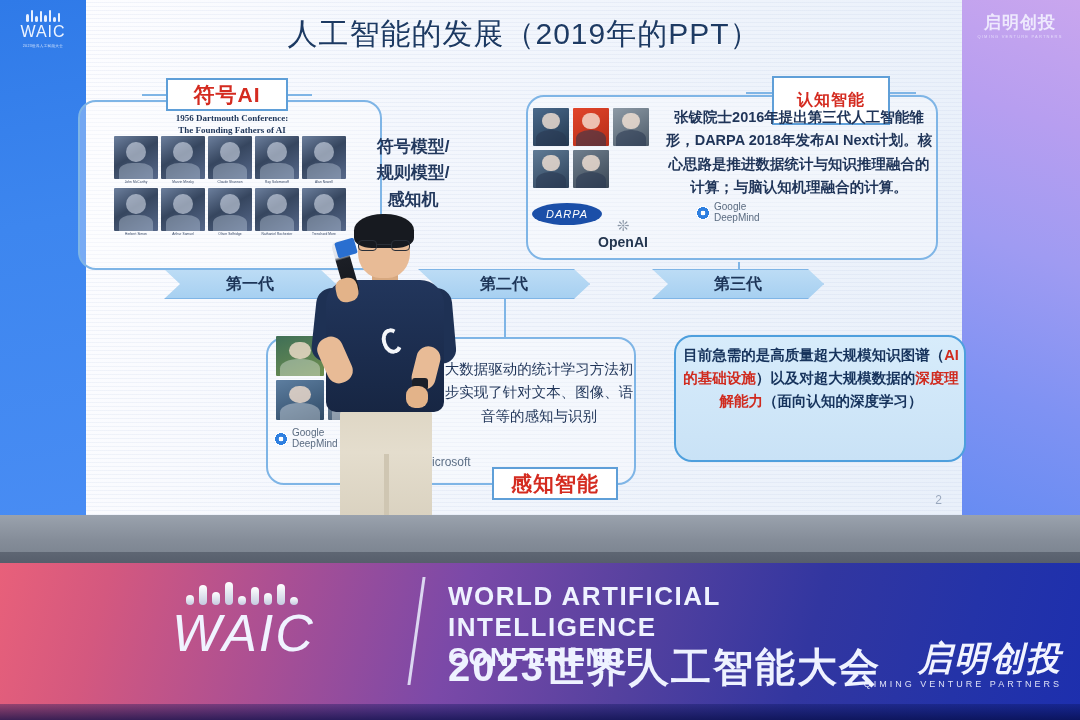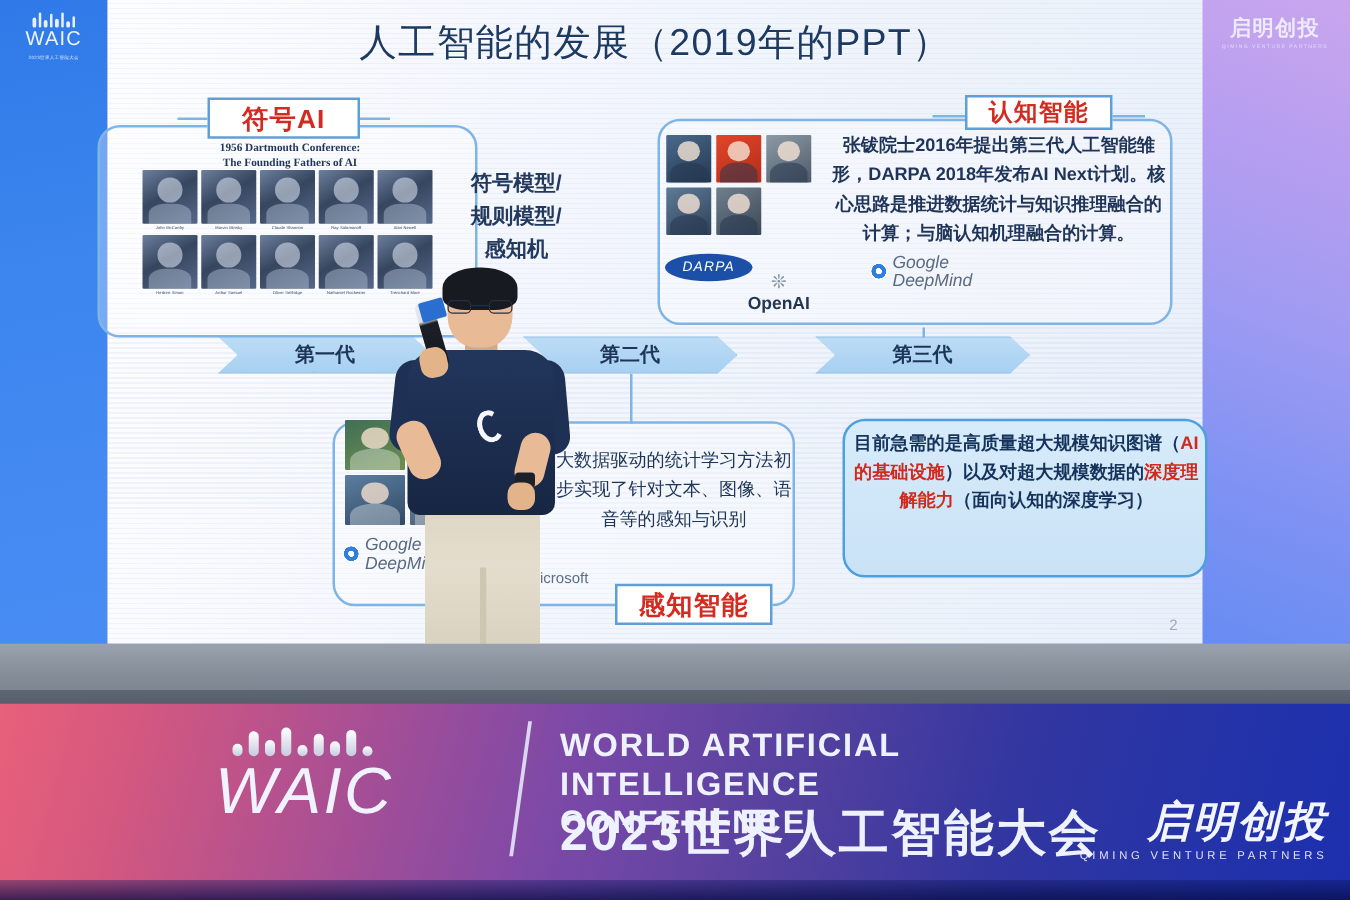--- a/index.html
+++ b/index.html
@@ -70,21 +70,21 @@
     border-color:#4e9fdd;
   }
 
   
   .badge {
     position:absolute; border:2px solid #5f9fd8; background:#ffffff;
     color:#d42b20; font-weight:700; letter-spacing:1px;
     display:flex; align-items:center; justify-content:center;
   }
   .badge-sym { left:80px;  top:78px;  width:122px; height:33px; font-size:21px; }
-  .badge-cog { left:686px; top:76px;  width:118px; height:28px; font-size:19px; }
+  .badge-cog { left:686px; top:76px;  width:118px; height:49px; font-size:16px; }
   .badge-per { left:406px; top:467px; width:126px; height:33px; font-size:21px; }
 
   
   .conn { position:absolute; background:#7fb5e6; }
 
   
   .dart-head {
     position:absolute; left:36px; top:112px; width:220px; text-align:center;
     font-family:"Liberation Serif","DejaVu Serif",serif;
     font-size:9px; font-weight:700; color:#1e3558; line-height:1.35;
@@ -133,38 +133,38 @@
     font-size:11px; font-weight:400; letter-spacing:1px;
     display:flex; align-items:center; justify-content:center;
     font-style:italic;
   }
   .logo-openai { position:absolute; left:487px; top:218px; width:100px; text-align:center; color:#2d3f58; }
   .oa-mark { font-size:15px; color:#8a96a6; line-height:1; }
   .oa-txt { font-size:14px; font-weight:700; color:#24364f; margin-top:1px; }
   .logo-gdm { position:absolute; left:610px; top:202px; display:flex; align-items:center; gap:4px; }
   .gdm-mark { width:14px; height:14px; border-radius:50%;
      background:radial-gradient(circle at 50% 50%, #fff 0 24%, #2e7fe0 26% 58%, #fff 60% 72%, #2e7fe0 74% 100%); }
-  .gdm-txt { font-size:14px; color:#5a6b80; line-height:1.05;font-style:italic; }
+  .gdm-txt { font-size:10px; color:#5a6b80; line-height:1.05; }
   .gdm-txt b { display:block; font-weight:400; }
 
   .cog-text {
     position:absolute; left:578px; top:106px; width:270px;
     font-size:14.5px; font-weight:700; color:#1f3458; line-height:1.62; text-align:center;
   }
 
   
   .chev {
     position:absolute; height:30px;
     background:linear-gradient(180deg,#bcdcf5 0%,#a7d0f1 100%);
     border:1px solid #7fb5e6;
     display:flex; align-items:center; justify-content:center;
     font-size:16px; font-weight:700; color:#1d3558;
     clip-path:polygon(0 0, calc(100% - 16px) 0, 100% 50%, calc(100% - 16px) 100%, 0 100%, 16px 50%);
   }
-  .chev-1 { left:88px;  top:269px; width:172px; }
+  .chev-1 { left:78px;  top:269px; width:172px; }
   .chev-2 { left:332px; top:269px; width:172px; }
   .chev-3 { left:566px; top:269px; width:172px; }
 
   
   .per-faces { position:absolute; left:190px; top:336px; width:104px; }
   .pf-row { display:flex; gap:4px; margin-bottom:4px; }
   .pf { width:48px; height:40px; border-radius:1px; position:relative; overflow:hidden; }
   .p1{background:linear-gradient(160deg,#3f6f57,#6f8f4f);}
   .p2{background:linear-gradient(160deg,#5d7ea0,#2f4a66);}
   .p3{background:linear-gradient(160deg,#a8785e,#6b4632);}

